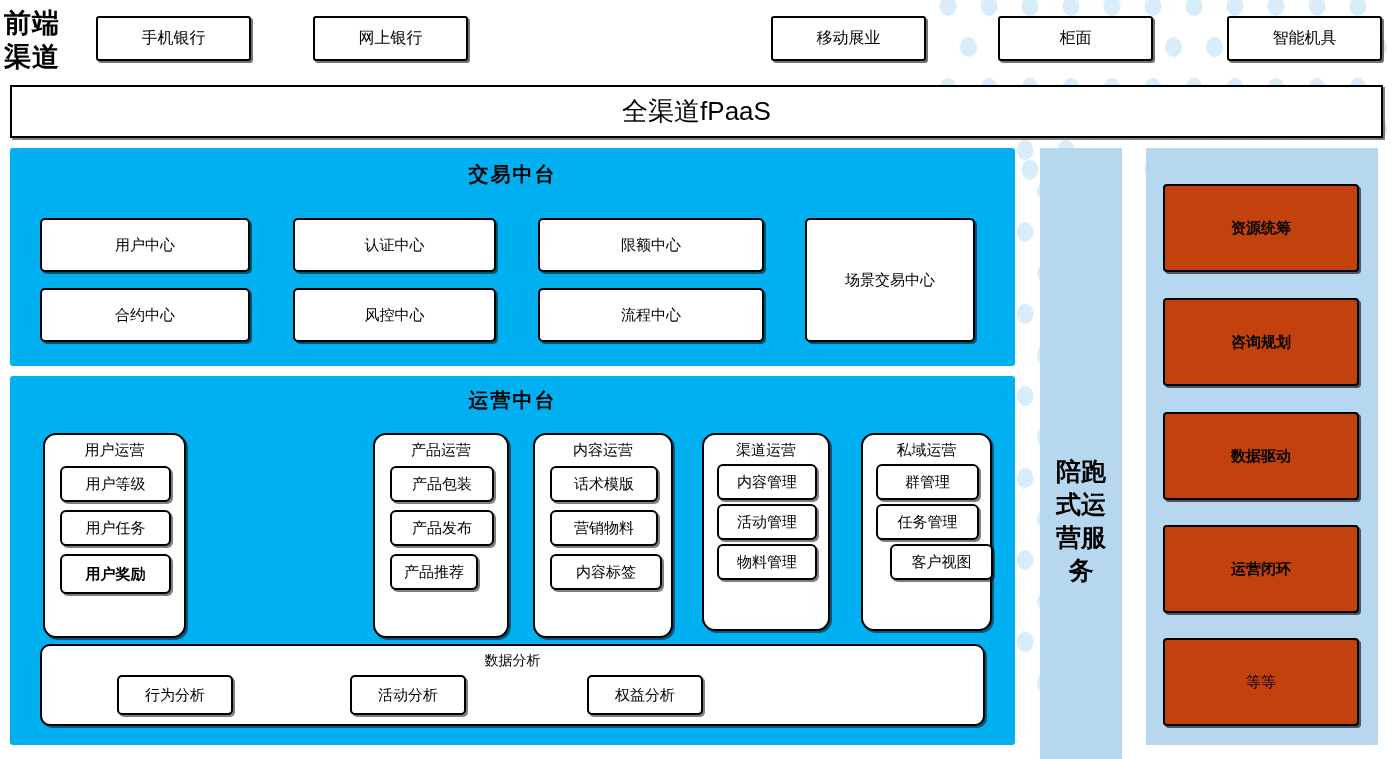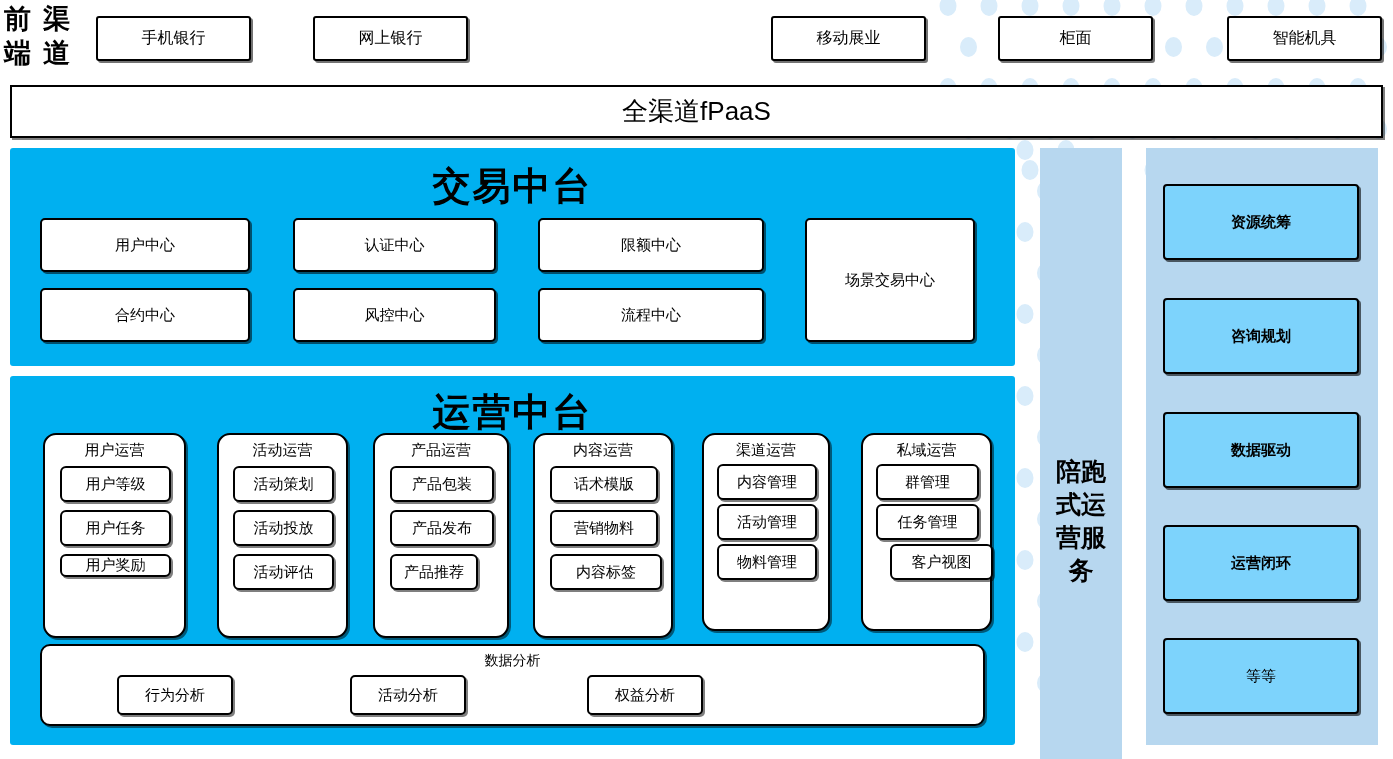--- a/index.html
+++ b/index.html
@@ -29,21 +29,21 @@
     box-shadow:2px 2px 0 rgba(0,0,0,0.55);
   }
 
   
   #channel-row{position:absolute;left:0;top:0;width:1393px;height:78px;z-index:3;}
   #channel-label{
     position:absolute;left:4px;top:2px;width:78px;height:72px;
     font-size:27px;font-weight:bold;line-height:34px;
     font-family:"Liberation Serif","DejaVu Serif",serif;
     letter-spacing:1px;
-    display:flex;flex-direction:row;align-items:flex-start;justify-content:flex-end;
+    display:flex;flex-direction:column;align-items:flex-start;justify-content:flex-end;
   }
   .channel-box{
     position:absolute;top:16px;height:45px;width:155px;
     border-radius:3px;font-size:16px;
   }
 
   
   #fpaas-bar{
     position:absolute;left:10px;top:85px;width:1373px;height:53px;
     border:2px solid #000;background:#fff;box-sizing:border-box;
@@ -51,21 +51,21 @@
     font-size:26px;z-index:3;
     box-shadow:2px 2px 0 rgba(0,0,0,0.5);
   }
 
   
   .cyan-panel{
     position:absolute;background:#00b0f0;z-index:2;border-radius:3px;
   }
   .panel-title{
     position:absolute;left:0;width:100%;
-    text-align:center;font-size:38px;font-weight:bold;
+    text-align:center;font-size:20px;font-weight:bold;
     font-family:"Liberation Serif","DejaVu Serif",serif;
     letter-spacing:2px;
   }
 
   
   #transaction-panel{left:10px;top:148px;width:1005px;height:218px;}
   #transaction-panel .panel-title{top:13px;}
   .trx-box{position:absolute;border-radius:5px;font-size:15px;}
 
   
@@ -117,22 +117,22 @@
     font-size:25px;font-weight:bold;line-height:33px;width:58px;
     text-align:center;letter-spacing:0px;
     font-family:"Liberation Sans","DejaVu Sans",sans-serif;
   }
 
   #services-panel{
     position:absolute;left:1146px;top:148px;width:232px;height:597px;
     background:#b7d7ef;z-index:2;
   }
   .svc-box{
-    position:absolute;left:17px;width:196px;height:76px;
-    background:#7dd3fc;border:2px solid #000;border-radius:4px;box-sizing:border-box;
+    position:absolute;left:17px;width:196px;height:88px;
+    background:#c2410c;border:2px solid #000;border-radius:4px;box-sizing:border-box;
     display:flex;align-items:center;justify-content:center;
     font-size:15px;font-weight:bold;
     box-shadow:2px 2px 0 rgba(0,0,0,0.6);
   }
   .svc-box.plain{font-weight:normal;}
 </style>
 </head>
 <body>
 
 <svg id="dots-layer" viewBox="0 0 1393 759" xmlns="http://www.w3.org/2000/svg">
@@ -252,27 +252,21 @@
   <div id="data-analysis">
     <div id="data-analysis-title">数据分析</div>
   <div class="da-item" style="left: 75px;">行为分析</div>
       <div class="da-item" style="left: 308px;">活动分析</div>
       <div class="da-item" style="left: 545px;">权益分析</div>
     </div>
 <div class="op-col" style="left: 33px; top: 57px; width: 143px; height: 205px;">
       <div class="op-col-title">用户运营</div>
       <div class="op-item" style="left: 15px; top: 31px; width: 111px; height: 36px;">用户等级</div>
       <div class="op-item" style="left: 15px; top: 75px; width: 111px; height: 36px;">用户任务</div>
-      <div class="op-item" style="left: 15px; top: 119px; width: 111px; height: 23px;">用户奖励</div>
-    </div>
-    <div class="op-col" style="left: 207px; top: 57px; width: 131px; height: 205px;">
-      <div class="op-col-title">活动运营</div>
-      <div class="op-item" style="left: 14px; top: 31px; width: 101px; height: 36px;">活动策划</div>
-      <div class="op-item" style="left: 14px; top: 75px; width: 101px; height: 36px;">活动投放</div>
-      <div class="op-item" style="left: 14px; top: 119px; width: 101px; height: 36px;">活动评估</div>
+      <div class="op-item" style="left: 15px; top: 119px; width: 111px; height: 40px; font-weight: bold;">用户奖励</div>
     </div>
     <div class="op-col" style="left: 363px; top: 57px; width: 136px; height: 205px;">
       <div class="op-col-title">产品运营</div>
       <div class="op-item" style="left: 15px; top: 31px; width: 104px; height: 36px;">产品包装</div>
       <div class="op-item" style="left: 15px; top: 75px; width: 104px; height: 36px;">产品发布</div>
       <div class="op-item" style="left: 15px; top: 119px; width: 88px; height: 36px;">产品推荐</div>
     </div>
     <div class="op-col" style="left: 523px; top: 57px; width: 140px; height: 205px;">
       <div class="op-col-title">内容运营</div>
       <div class="op-item" style="left: 15px; top: 31px; width: 108px; height: 36px;">话术模版</div>

